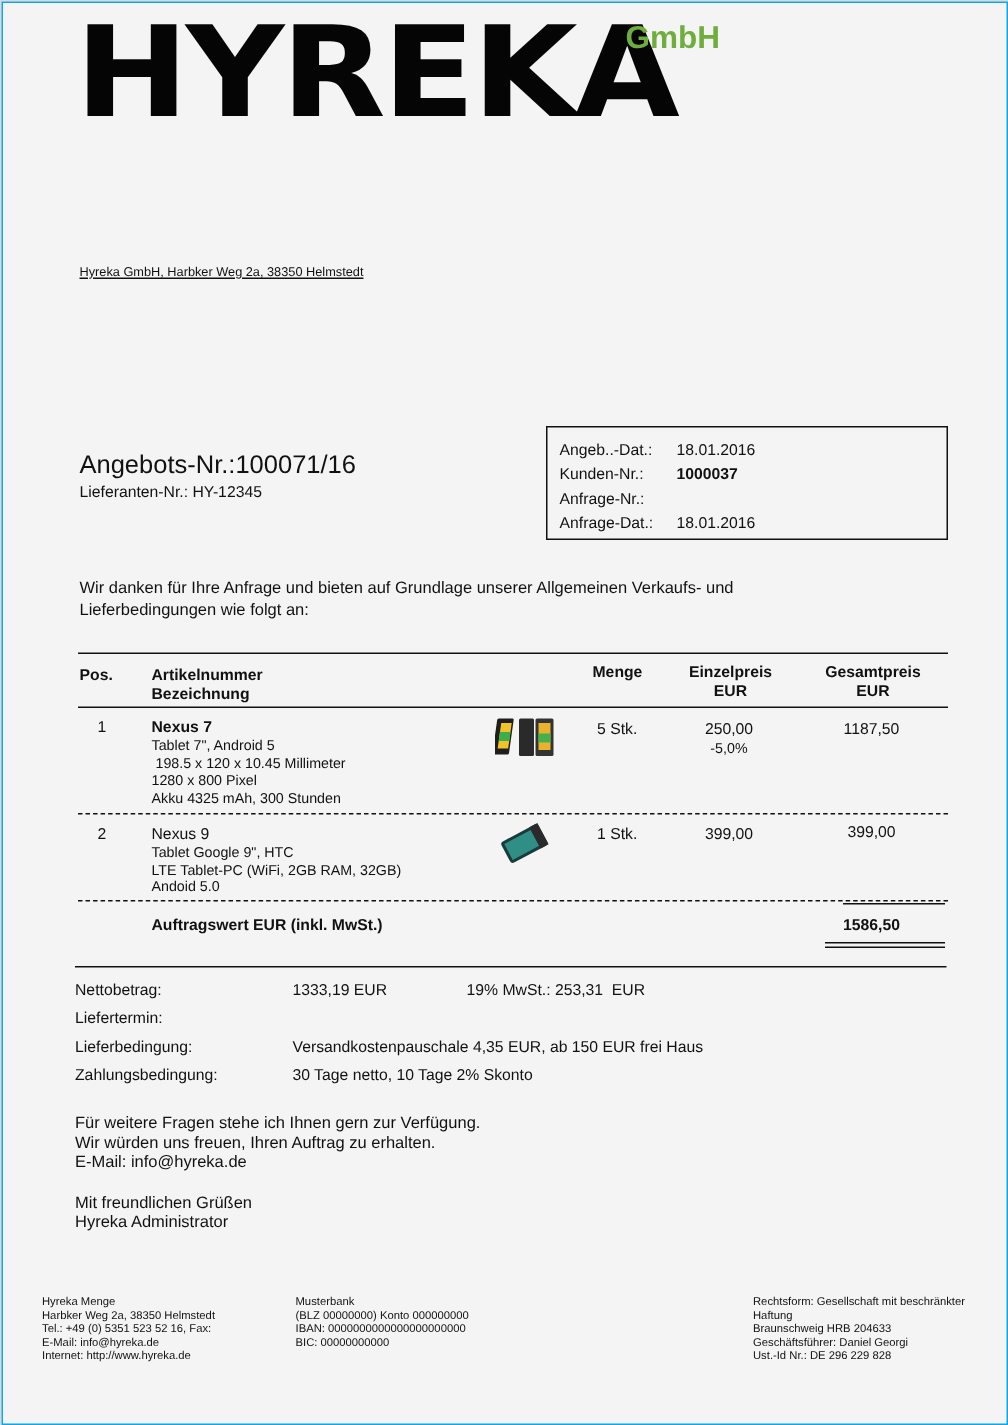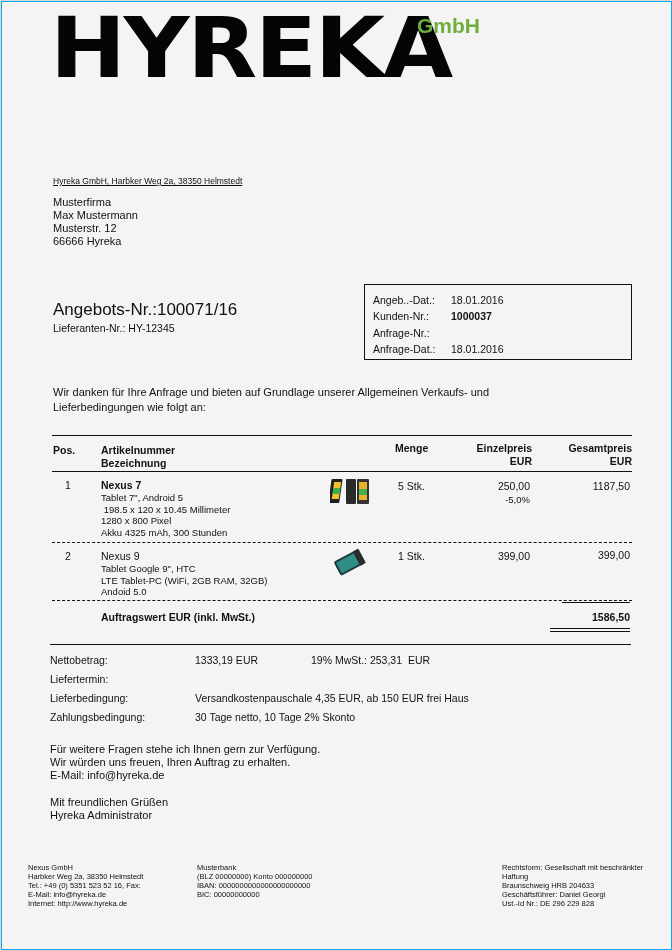--- a/index.html
+++ b/index.html
@@ -42,45 +42,39 @@
   }
   .info-row { position: absolute; left: 8px; }
   .info-row .lbl { display: inline-block; width: 78px; }
   .intro { left: 51px; top: 383px; font-size: 11px; line-height: 15px; width: 520px; }
   .rule { position: absolute; left: 50px; width: 580px; height: 0; border-top: 1px solid #111; }
   .rule.thick { border-top-width: 1.5px; }
   .dash { position: absolute; left: 50px; width: 580px; height: 0; border-top: 1px dashed #111; }
   .th { font-weight: bold; font-size: 10.5px; line-height: 13px; }
   .cell { font-size: 10.5px; line-height: 13px; }
   .desc { font-size: 9.5px; line-height: 11.5px; }
-  .right { text-align: right; }
+  .right { text-align: center; }
   .summary { left: 48px; font-size: 10.5px; }
   .summary .lbl { display: inline-block; width: 145px; }
   .closing { left: 48px; font-size: 11px; line-height: 13px; }
   .closing div { height: 13px; }
   .footer { font-size: 7.5px; line-height: 9px; top: 861px; color: #111; }
   .footer div { white-space: nowrap; }
   svg { display: block; }
 </style>
 </head>
 <body>
 
 <div class="page">
 
   <div class="abs logo-text">HYREKA</div>
   <div class="abs logo-suffix">GmbH</div>
 
   <div class="abs sender-line">Hyreka GmbH, Harbker Weg 2a, 38350 Helmstedt</div>
 
-  <div class="abs address">
-    <div>Musterfirma</div>
-    <div>Max Mustermann</div>
-    <div>Musterstr. 12</div>
-    <div>66666 Hyreka</div>
-  </div>
 
   <div class="abs offer-title">
     <span>Angebots-Nr.:</span><b>100071/16</b>
   </div>
   <div class="abs supplier">
     <span>Lieferanten-Nr.:</span>
     <span>HY-12345</span>
   </div>
 
   <div class="abs info-box">
@@ -192,21 +186,21 @@
     <div>Für weitere Fragen stehe ich Ihnen gern zur Verfügung.</div>
     <div>Wir würden uns freuen, Ihren Auftrag zu erhalten.</div>
     <div>E-Mail: info@hyreka.de</div>
   </div>
   <div class="abs closing" style="top:794px">
     <div>Mit freundlichen Grüßen</div>
     <div>Hyreka Administrator</div>
   </div>
 
   <div class="abs footer" style="left:26px">
-    <div>Nexus GmbH</div>
+    <div>Hyreka Menge</div>
     <div>Harbker Weg 2a, 38350 Helmstedt</div>
     <div>Tel.: +49 (0) 5351 523 52 16, Fax:</div>
     <div>E-Mail: info@hyreka.de</div>
     <div>Internet: http://www.hyreka.de</div>
   </div>
   <div class="abs footer" style="left:195px">
     <div>Musterbank</div>
     <div>(BLZ 00000000) Konto 000000000</div>
     <div>IBAN: 0000000000000000000000</div>
     <div>BIC: 00000000000</div>

